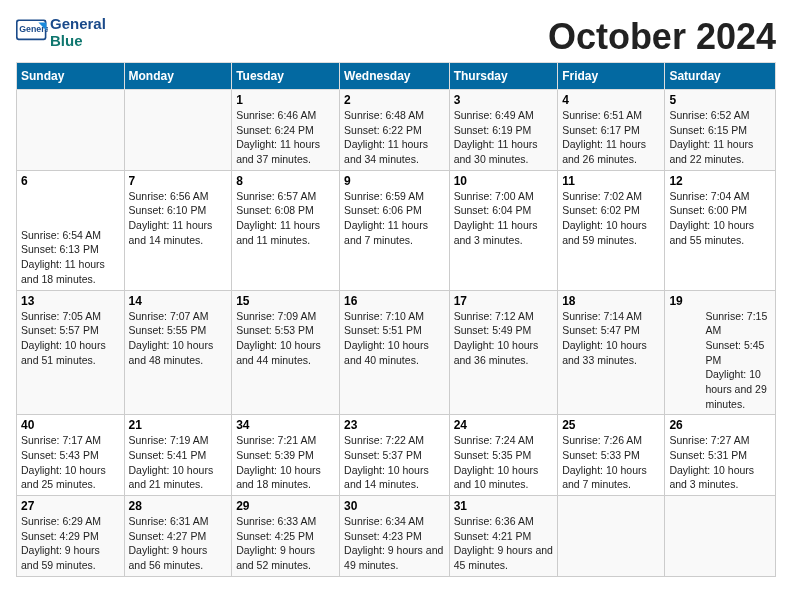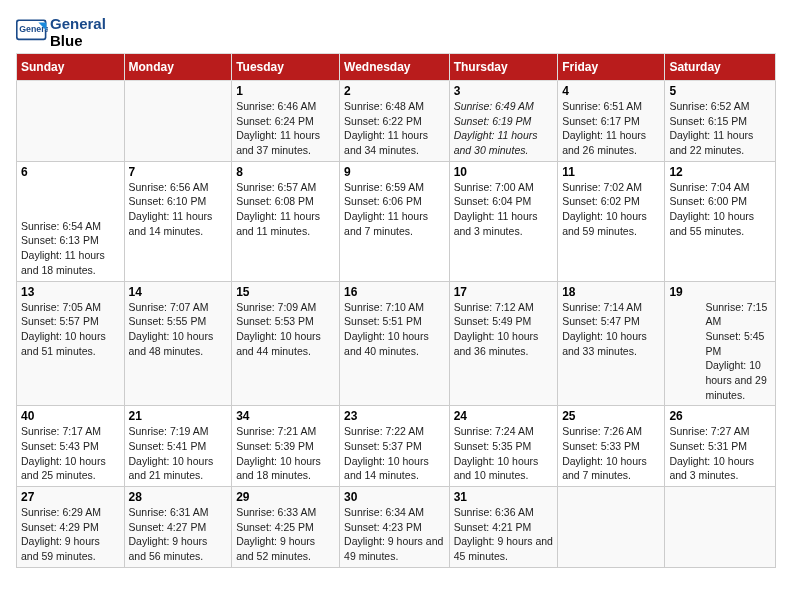--- a/index.html
+++ b/index.html
@@ -17,21 +17,21 @@
       margin-bottom: 4px;
     }
     .logo {
       display: flex;
       align-items: center;
       font-size: 18px;
       font-weight: bold;
       color: #1a4a8a;
     }
     .logo-general { color: #1a4a8a; }
-    .logo-blue { color: #000000; }
+    .logo-blue { color: #0f766e; }
     .logo-icon {
       width: 32px;
       height: 28px;
       margin-right: 2px;
     }
     .title-block {
       text-align: right;
     }
     .month-title {
       font-size: 36px;
@@ -41,21 +41,21 @@
     .subtitle {
       font-size: 16px;
       color: #333;
     }
     table {
       width: 100%;
       border-collapse: collapse;
       font-size: 11px;
     }
     thead tr th {
-      background: #b91c1c;
+      background: #0369a1;
       color: #fff;
       text-align: left;
       padding: 6px 4px;
       font-size: 12px;
       font-weight: bold;
       border: 1px solid #ddd;
     }
     tbody tr td {
       border: 1px solid #ccc;
       vertical-align: top;
@@ -96,20 +96,21 @@
       <polygon points="28,4 38,4 38,14" fill="#1a8adc"></polygon>
     </svg>
     <div>
       <div style="font-size:15px;font-weight:bold;line-height:1.1;">
         <span class="logo-general">General</span><br>
         <span class="logo-blue">Blue</span>
       </div>
     </div>
   </div>
   <div class="title-block">
+    <div class="month-title">October 2024</div>
   </div>
 </div>
 
 <table>
   <thead>
     <tr id="weekday-header">
         <th>Sunday</th>
         <th>Monday</th>
         <th>Tuesday</th>
         <th>Wednesday</th>
@@ -129,21 +130,21 @@
 Daylight: 11 hours and 37 minutes.</div>
         </td>
         <td>
           <span class="day-num">2</span>
           <div class="day-info" style="white-space: pre-line;">Sunrise: 6:48 AM
 Sunset: 6:22 PM
 Daylight: 11 hours and 34 minutes.</div>
         </td>
         <td>
           <span class="day-num">3</span>
-          <div class="day-info" style="white-space: pre-line; font-style: italic;">Sunrise: 6:49 AM
+          <div class="day-info" style="white-space: pre-line;">Sunrise: 6:49 AM
 Sunset: 6:19 PM
 Daylight: 11 hours and 30 minutes.</div>
         </td>
         <td>
           <span class="day-num">4</span>
           <div class="day-info" style="white-space: pre-line;">Sunrise: 6:51 AM
 Sunset: 6:17 PM
 Daylight: 11 hours and 26 minutes.</div>
         </td>
         <td>

